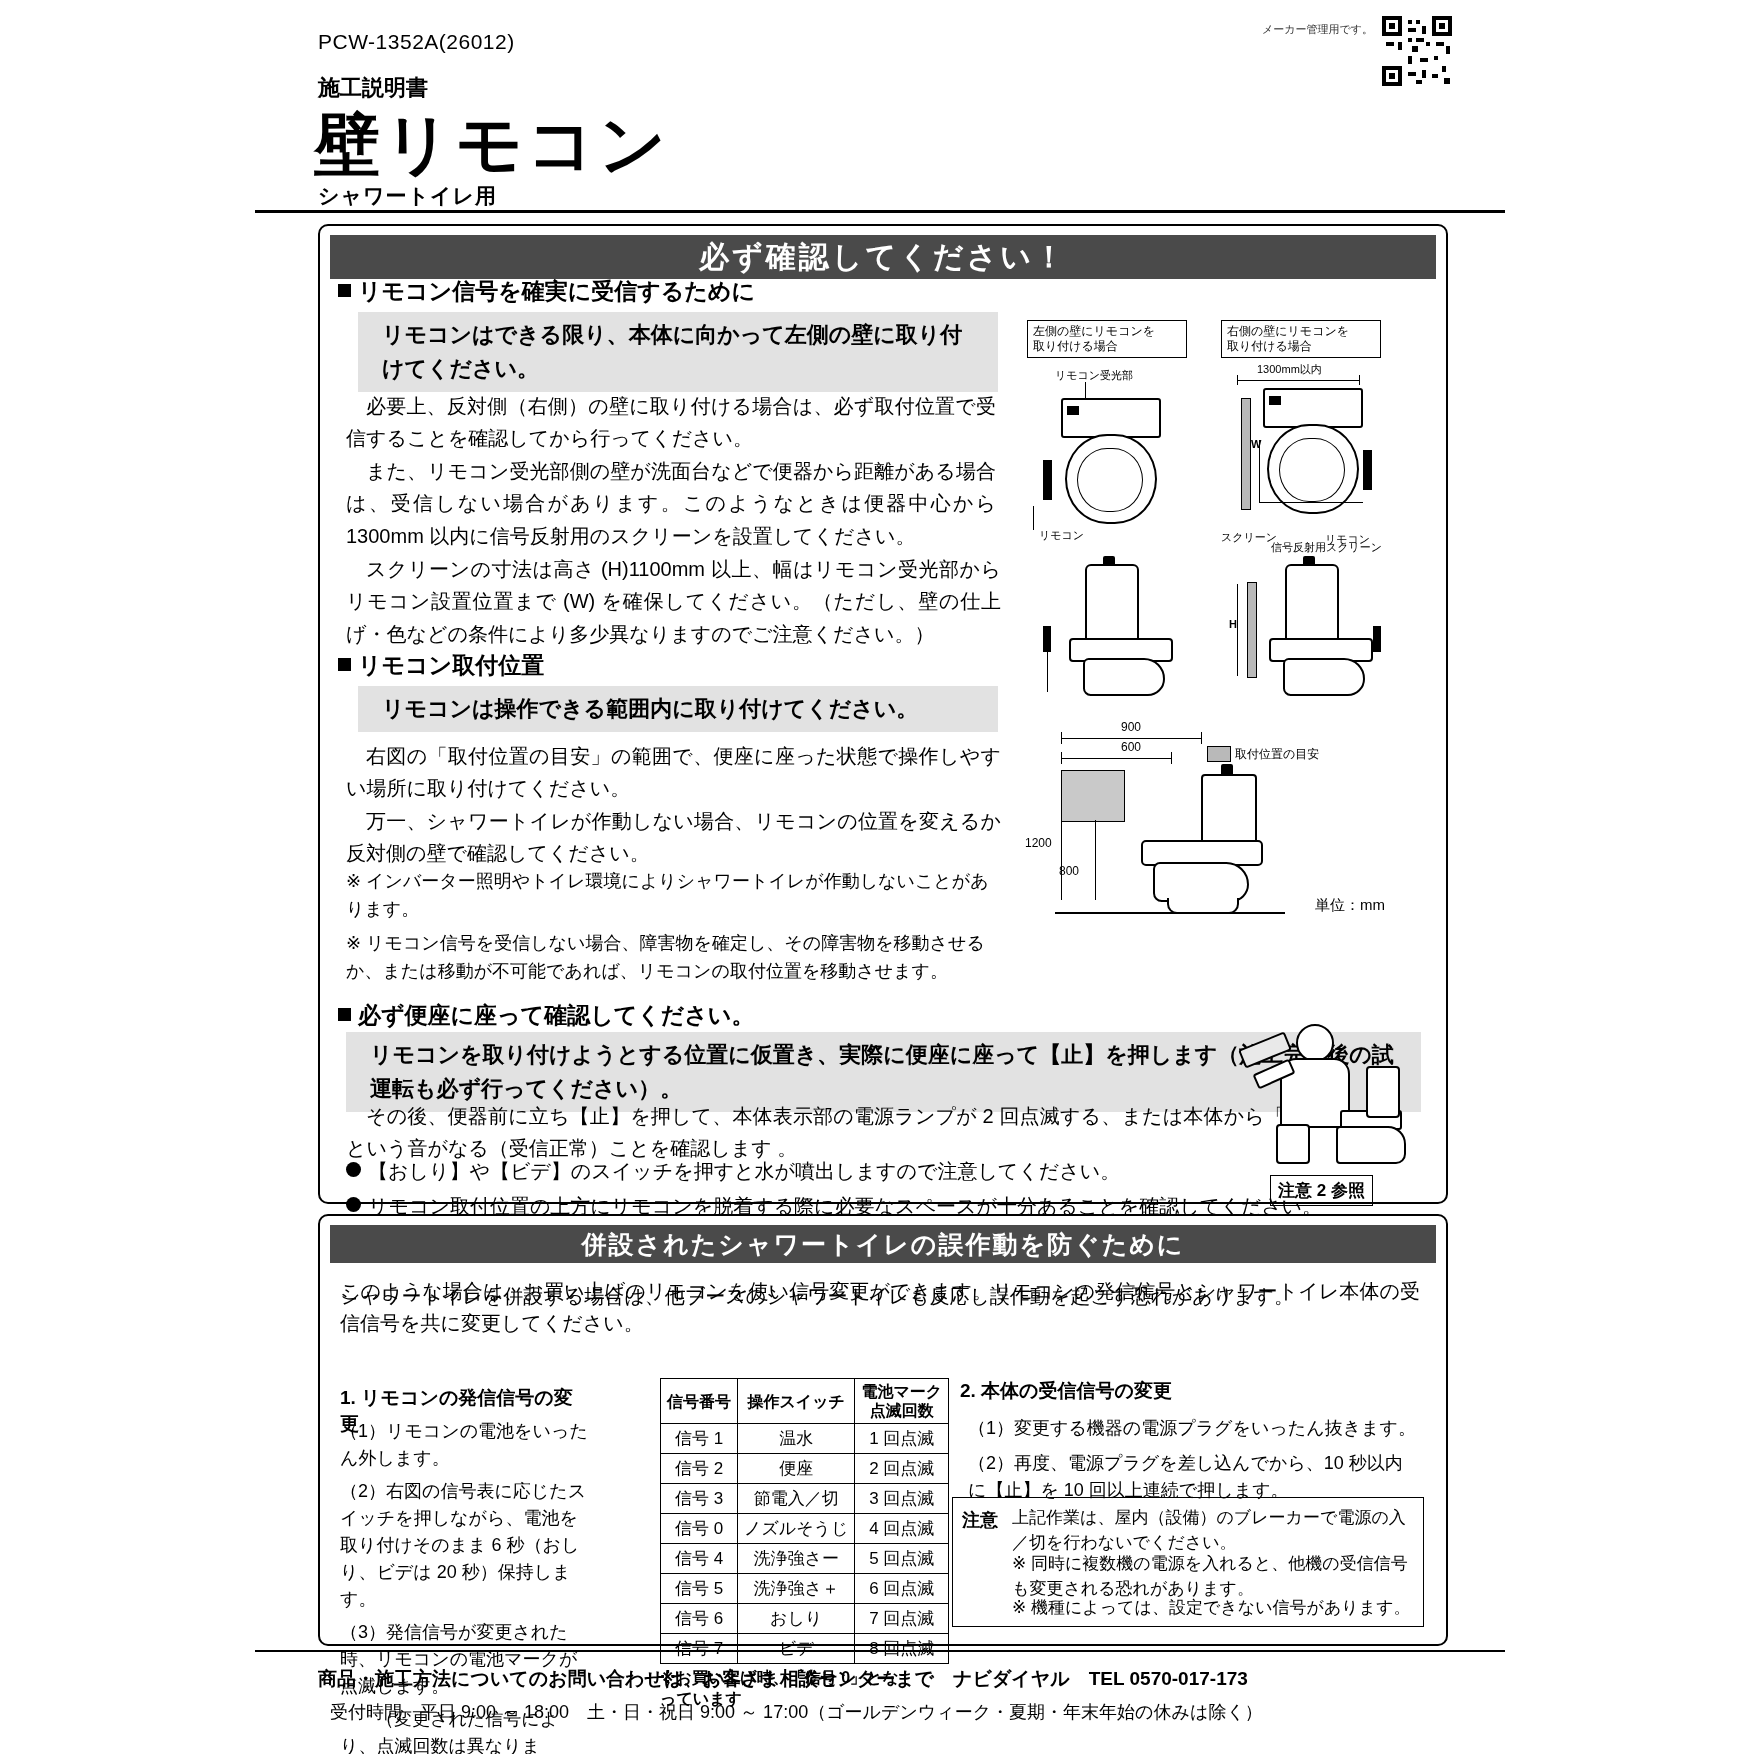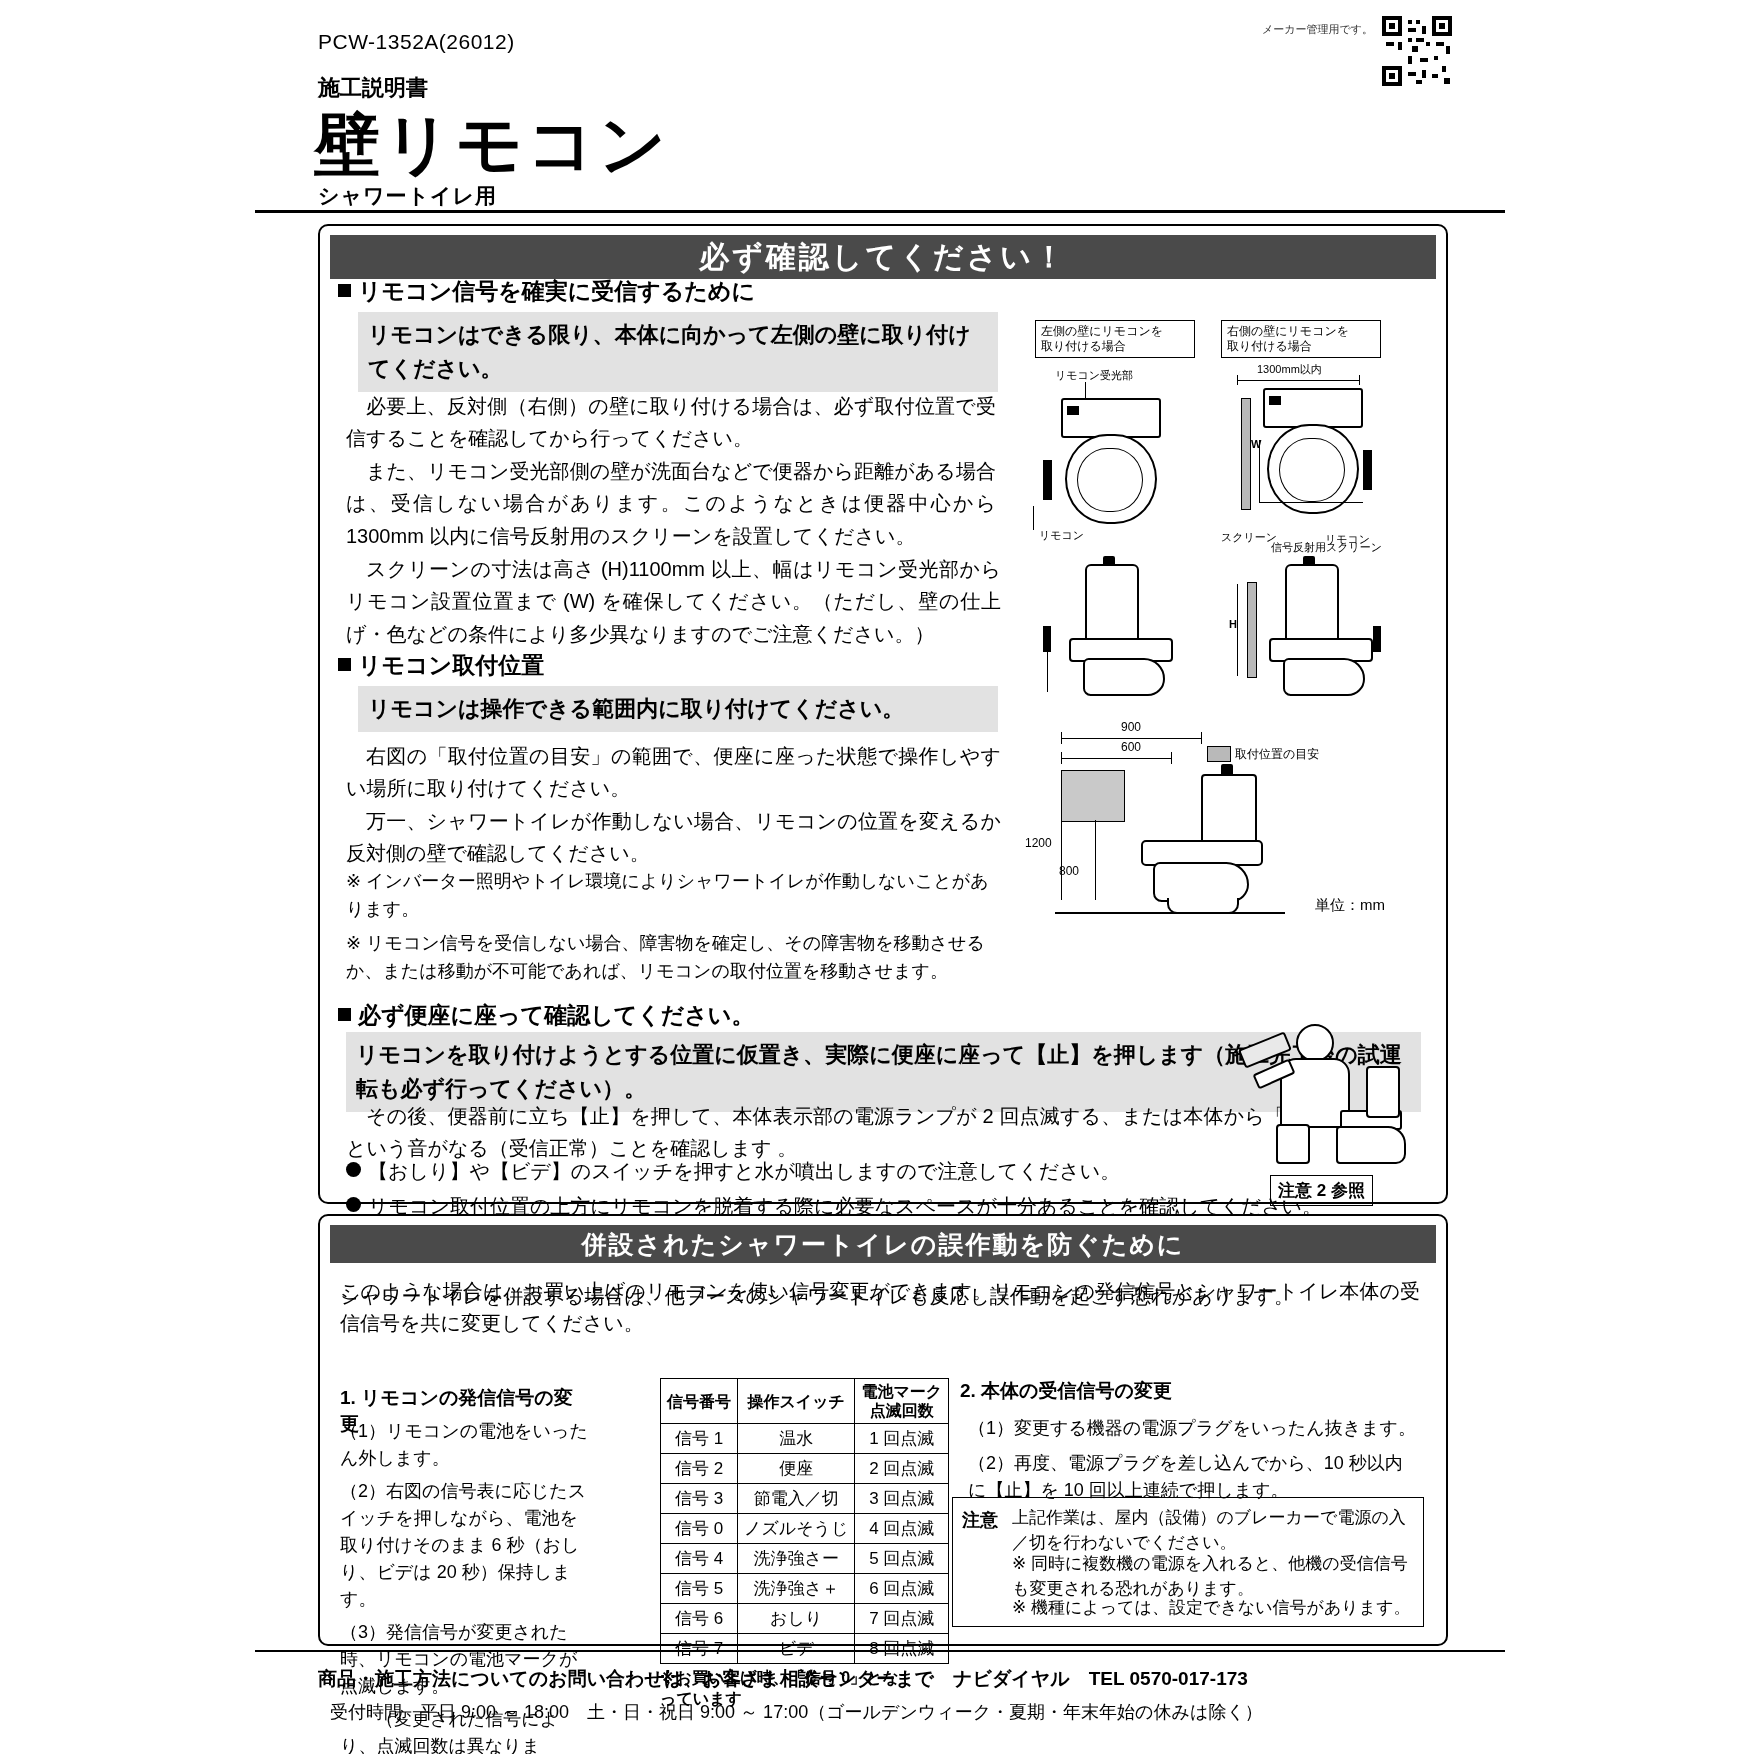--- a/index.html
+++ b/index.html
@@ -26,21 +26,21 @@
   
   .box{position:absolute;border:2px solid #000;border-radius:10px;background:#fff;}
   .bar{background:#4a4a4a;color:#fff;text-align:center;font-weight:bold;}
 
   #box1{left:318px;top:224px;width:1126px;height:976px;}
   #bar1{position:absolute;left:10px;top:9px;width:1106px;height:44px;font-size:30px;line-height:44px;letter-spacing:3px;}
   #box2{left:318px;top:1214px;width:1126px;height:428px;}
   #bar2{position:absolute;left:10px;top:9px;width:1106px;height:38px;font-size:25px;line-height:38px;letter-spacing:2px;}
 
   .sect-h{font-size:23px;font-weight:bold;}
-  .gray-h{background:#e2e2e2;font-size:22px;font-weight:bold;line-height:1.55;padding:6px 10px;box-sizing:border-box;}
+  .gray-h{background:#e2e2e2;font-size:22px;font-weight:bold;line-height:1.55;padding:6px 24px;box-sizing:border-box;}
   .body-t{font-size:20px;line-height:1.62;text-align:justify;}
   .small-t{font-size:18px;line-height:1.55;}
 
   .abs{position:absolute;}
 
   
   #l1{left:338px;top:276px;width:560px;}
   #l2{left:358px;top:312px;width:640px;}
   #l3{left:346px;top:390px;width:650px;}
   #l4{left:346px;top:455px;width:650px;}
@@ -160,21 +160,21 @@
   <div class="abs body-t" id="l15">
     <span class="bullet-ci"></span><span>【おしり】や【ビデ】のスイッチを押すと水が噴出しますので注意してください。</span>
   </div>
   <div class="abs body-t" id="l16">
     <span class="bullet-ci"></span><span>リモコン取付位置の上方にリモコンを脱着する際に必要なスペースが十分あることを確認してください。</span>
   </div>
   <div class="note-ref" style="left:1270px;top:1175px;">注意 2 参照</div>
 
   <div class="abs" style="left:1025px;top:320px;width:410px;height:650px;">
 
-    <div class="fig-label" style="left:10px;top:0px;width:148px;white-space:pre-line;font-family:Liberation Serif, serif;">左側の壁にリモコンを
+    <div class="fig-label" style="left:2px;top:0px;width:148px;white-space:pre-line;font-family:Liberation Serif, serif;">左側の壁にリモコンを
 取り付ける場合</div>
     <div class="tiny" style="left:30px;top:48px;">リモコン受光部</div>
     <div class="figline" style="left:60px;top:62px;width:1px;height:18px;"></div>
 
     <div class="abs" style="left:18px;top:78px;width:130px;height:130px;">
       <div style="position:absolute;left:18px;top:0;width:96px;height:36px;border:2px solid #000;background:#fff;border-radius:3px;"></div>
       <div style="position:absolute;left:24px;top:8px;width:12px;height:9px;background:#000;"></div>
       <div style="position:absolute;left:22px;top:36px;width:88px;height:86px;border:2px solid #000;border-radius:45px/48px;background:#fff;"></div>
       <div style="position:absolute;left:34px;top:50px;width:64px;height:62px;border:1.5px solid #000;border-radius:32px/34px;"></div>
       <div style="position:absolute;left:0;top:62px;width:9px;height:40px;background:#000;"></div>

